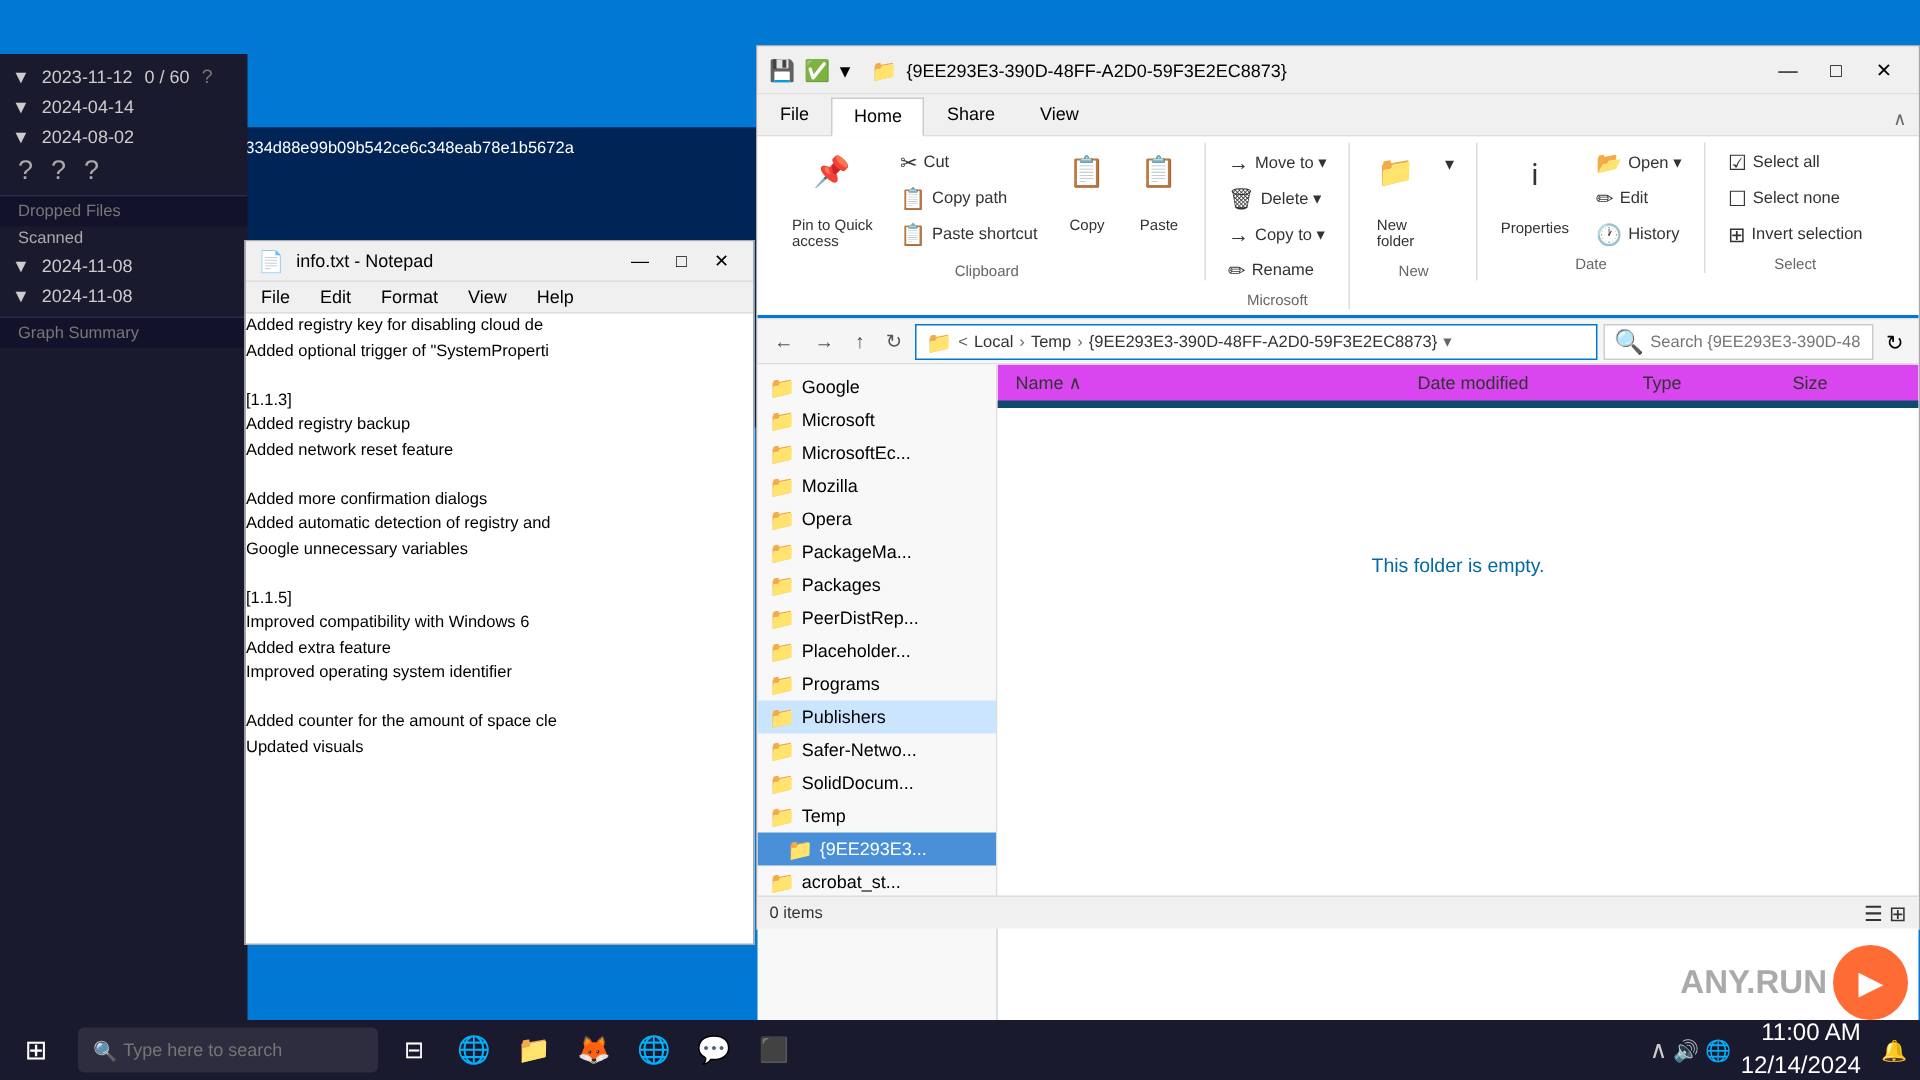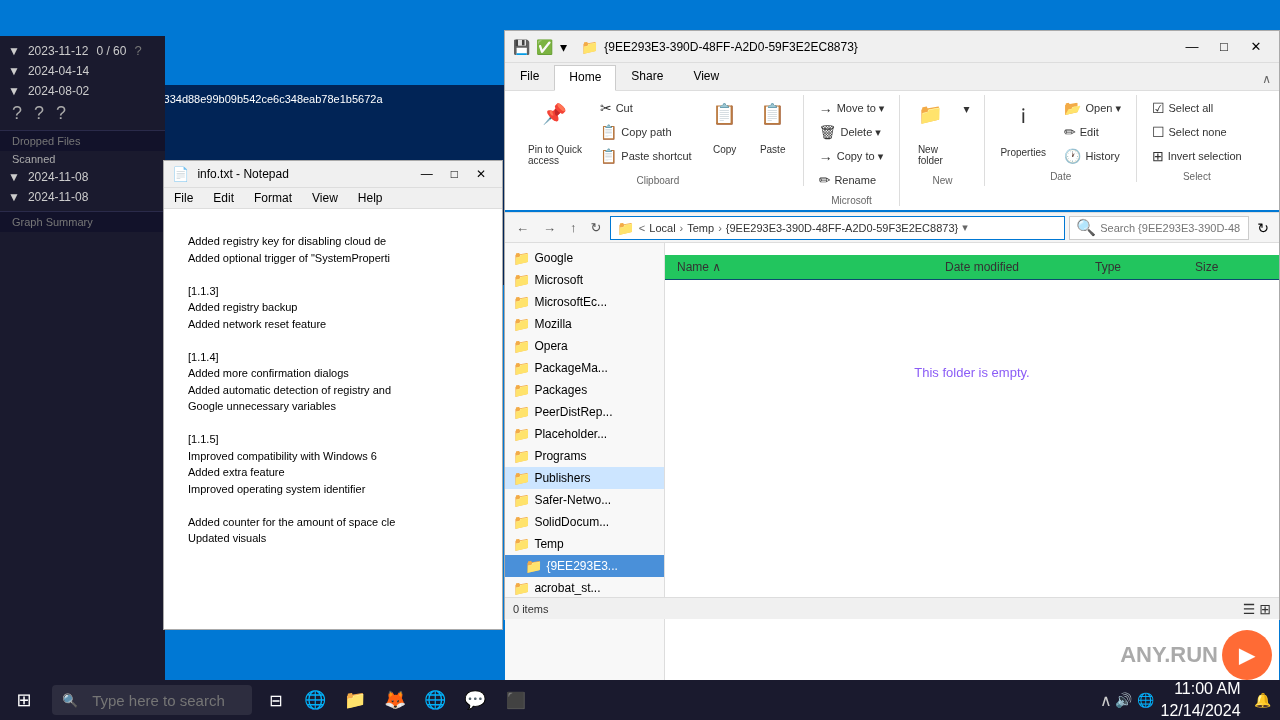--- a/index.html
+++ b/index.html
@@ -37,21 +37,21 @@
       border-bottom: 1px solid #ddd; font-size: 12px; gap: 8px;
     }
     .notepad-title { flex: 1; font-size: 12px; }
     .notepad-controls { display: flex; gap: 2px; }
     .notepad-ctrl-btn { padding: 2px 8px; font-size: 12px; cursor: pointer; border: none; background: #f0f0f0; }
     .notepad-menu {
       display: flex; gap: 0; background: #f0f0f0; border-bottom: 1px solid #ddd;
     }
     .notepad-menu-item { padding: 3px 10px; font-size: 12px; cursor: pointer; }
     .notepad-content {
-      padding: 24px; font-family: 'Courier New', monospace; font-size: 11px;
+      padding: 0; font-family: 'Courier New', monospace; font-size: 11px;
       color: #000; line-height: 1.5; overflow: hidden; height: calc(100% - 55px);
     }
     .notepad-statusbar {
       position: absolute; bottom: 0; left: 0; right: 0; background: #f0f0f0;
       border-top: 1px solid #ddd; padding: 2px 8px; font-size: 11px; display: flex; gap: 20px;
     }
 
     
     .powershell-window {
       position: absolute; top: 85px; left: 0; width: 504px; height: 200px;
@@ -154,32 +154,32 @@
     }
     .nav-item.selected { background: #cce5ff; }
     .nav-item .nav-icon { font-size: 14px; }
 
     
     .explorer-file-list {
       flex: 1; overflow-y: auto; background: #fff;
     }
     .file-list-header {
       display: grid; grid-template-columns: 1fr 150px 100px 80px;
-      background: #22c55e; border-bottom: 1px solid #0c4a6e; padding: 3px 8px;
-      position: sticky; top: 12px;
+      background: #d946ef; border-bottom: 5px solid #0c4a6e; padding: 3px 8px;
+      position: sticky; top: 0;
     }
     .file-list-header-cell {
       font-size: 12px; color: #333; cursor: pointer; user-select: none; padding: 2px 4px;
     }
     .file-list-body { padding: 4px 0; }
 
     
     .empty-folder {
       display: flex; align-items: center; justify-content: center;
-      height: 200px; color: #8b5cf6; font-size: 13px;
+      height: 200px; color: #0369a1; font-size: 13px;
     }
 
     
     .nav-item.highlighted { background: #b3d7ff; }
 
     
     .anyrun-watermark {
       position: absolute; bottom: 40px; right: 8px; z-index: 50;
       display: flex; align-items: center; gap: 4px;
     }
@@ -287,21 +287,20 @@
     <div class="notepad-menu-item">Help</div>
   </div>
   <div class="notepad-content">
     <div>Added registry key for disabling cloud de</div>
     <div>Added optional trigger of "SystemProperti</div>
     <div>&nbsp;</div>
     <div>[1.1.3]</div>
     <div>Added registry backup</div>
     <div>Added network reset feature</div>
     <div>&nbsp;</div>
-    <div>[1.1.4]</div>
     <div>Added more confirmation dialogs</div>
     <div>Added automatic detection of registry and</div>
     <div>Google unnecessary variables</div>
     <div>&nbsp;</div>
     <div>[1.1.5]</div>
     <div>Improved compatibility with Windows 6</div>
     <div>Added extra feature</div>
     <div>Improved operating system identifier</div>
     <div>&nbsp;</div>
     <div>Added counter for the amount of space cle</div>
@@ -573,21 +572,21 @@
     <span>▶</span>
   </div>
 </div>
 
 <div class="taskbar">
   <div class="taskbar-start">
     <span>⊞</span>
   </div>
   <div class="taskbar-search">
     <span style="color:#aaa; font-size:13px; margin-right:4px;">🔍</span>
-    <input type="text" style="background: transparent; border: none; outline: none; color: #86efac; font-size: 15px; width: 150px; margin-left: 10px;" placeholder="Type here to search">
+    <input type="text" style="background: transparent; border: none; outline: none; color: #86efac; font-size: 12px; width: 150px;" placeholder="Type here to search">
   </div>
   <div class="taskbar-app" style="font-size:16px; color:white;">⊟</div>
   <div class="taskbar-app" style="font-size:18px; color:#1e90ff;">🌐</div>
   <div class="taskbar-app" style="font-size:18px; color:#ffcc00;">📁</div>
   <div class="taskbar-app" style="font-size:18px;">🦊</div>
   <div class="taskbar-app" style="font-size:18px; color:#4285f4;">🌐</div>
   <div class="taskbar-app" style="font-size:18px; color:#0078d4;">💬</div>
   <div class="taskbar-app" style="font-size:16px; color:#aaa;">⬛</div>
 
   <div style="margin-left:auto; display:flex; align-items:center; gap:6px; padding-right:8px;">

